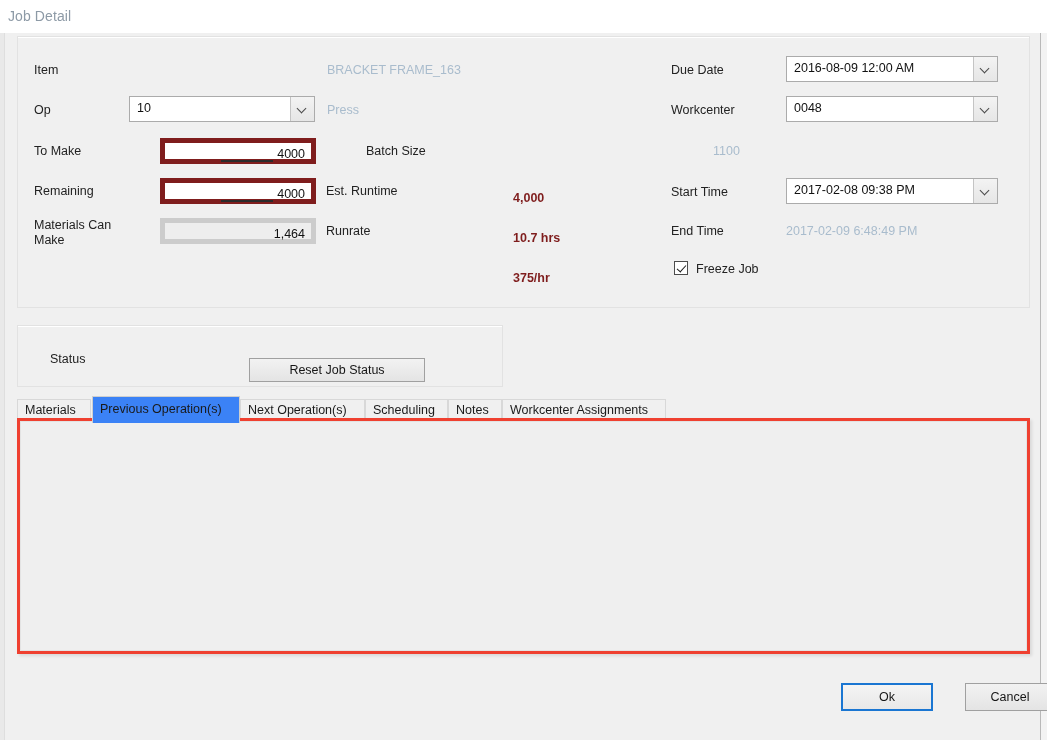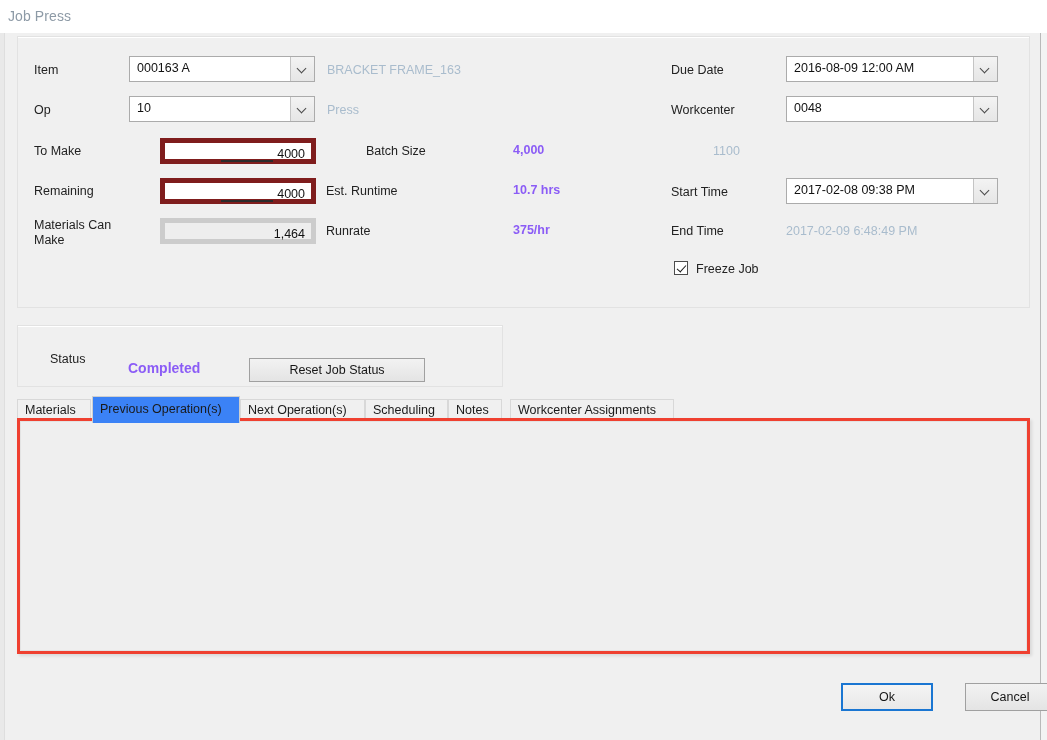--- a/index.html
+++ b/index.html
@@ -78,22 +78,23 @@
     position: absolute;
     font-size: 12.5px;
     color: #222;
     white-space: pre;
     line-height: 14px;
   }
   .val-bold {
     position: absolute;
     font-size: 12.5px;
     font-weight: bold;
-    color: #8b5cf6;
-    white-space: pre;
+    color: #7f1d1d;
+    white-space: pre;
+    margin-top: 48px;
   }
   .val-muted {
     position: absolute;
     font-size: 12.5px;
     color: #a9bccd;
     white-space: pre;
   }
 
   
   .combo {
@@ -253,37 +254,31 @@
     border: 1px solid #e3e3e3;
     box-sizing: border-box;
   }
 </style>
 </head>
 <body>
 
 <div class="window">
 
   <div class="titlebar">
-    <div class="titlebar-text">Job Press</div>
+    <div class="titlebar-text">Job Detail</div>
   </div>
 
   <div class="window-left-edge"></div>
   <div class="window-right-edge"></div>
 
   <div class="client">
 
     <div class="panel" id="panel-main">
 
       <div class="lbl" style="left:16px; top:26px;">Item</div>
-      <div class="combo" style="left:111px; top:19px; width:186px;">
-        <div class="combo-text">000163 A</div>
-        <div class="combo-btn">
-          <div class="chev"></div>
-        </div>
-      </div>
       <div class="val-muted" style="left:309px; top:26px;">BRACKET FRAME_163</div>
 
       <div class="lbl" style="left:16px; top:66px;">Op</div>
       <div class="combo" style="left:111px; top:59px; width:186px;">
         <div class="combo-text">10</div>
         <div class="combo-btn">
           <div class="chev"></div>
         </div>
       </div>
       <div class="val-muted" style="left:309px; top:66px;">Press</div>
@@ -362,21 +357,21 @@
       </div>
       <div class="tab" style="left:223px; width:125px;">
         <span>Next Operation(s)</span>
       </div>
       <div class="tab" style="left:348px; width:83px;">
         <span>Scheduling</span>
       </div>
       <div class="tab" style="left:431px; width:54px;">
         <span>Notes</span>
       </div>
-      <div class="tab" style="left:485px; width:164px;margin-left:8px;">
+      <div class="tab" style="left:485px; width:164px;">
         <span>Workcenter Assignments</span>
       </div>
     </div>
 
     <div class="tabpage">
       <div class="tabpage-inner"></div>
     </div>
 
     <div class="btn" id="btn-ok">
       <span>Ok</span>

